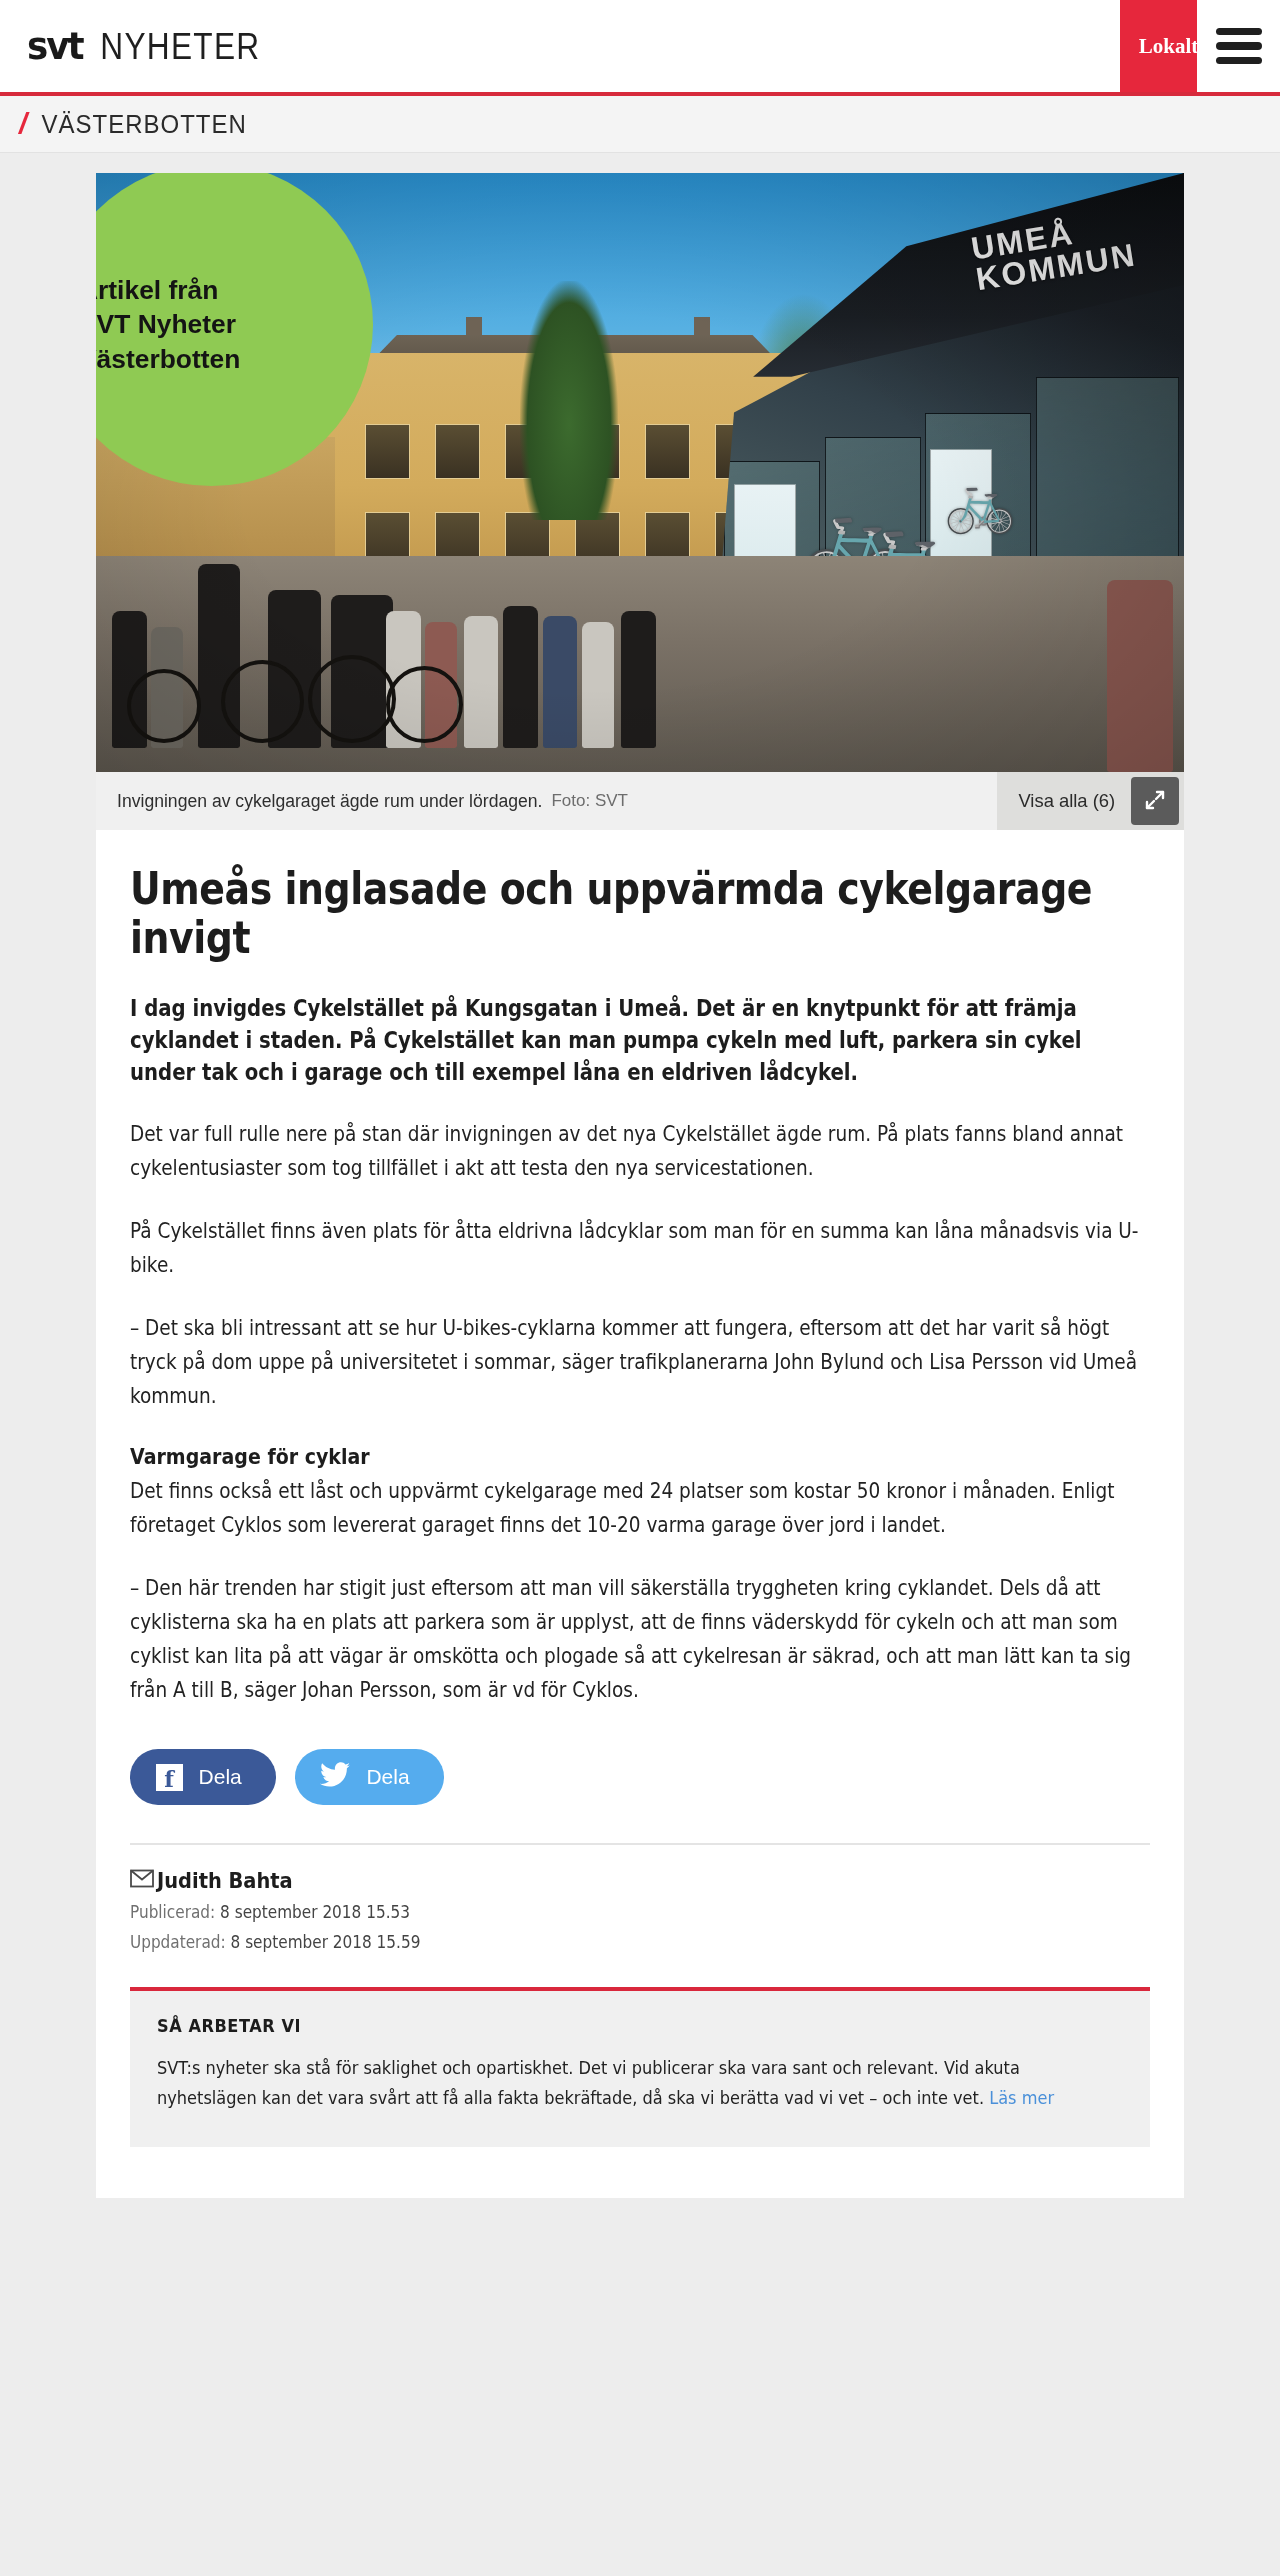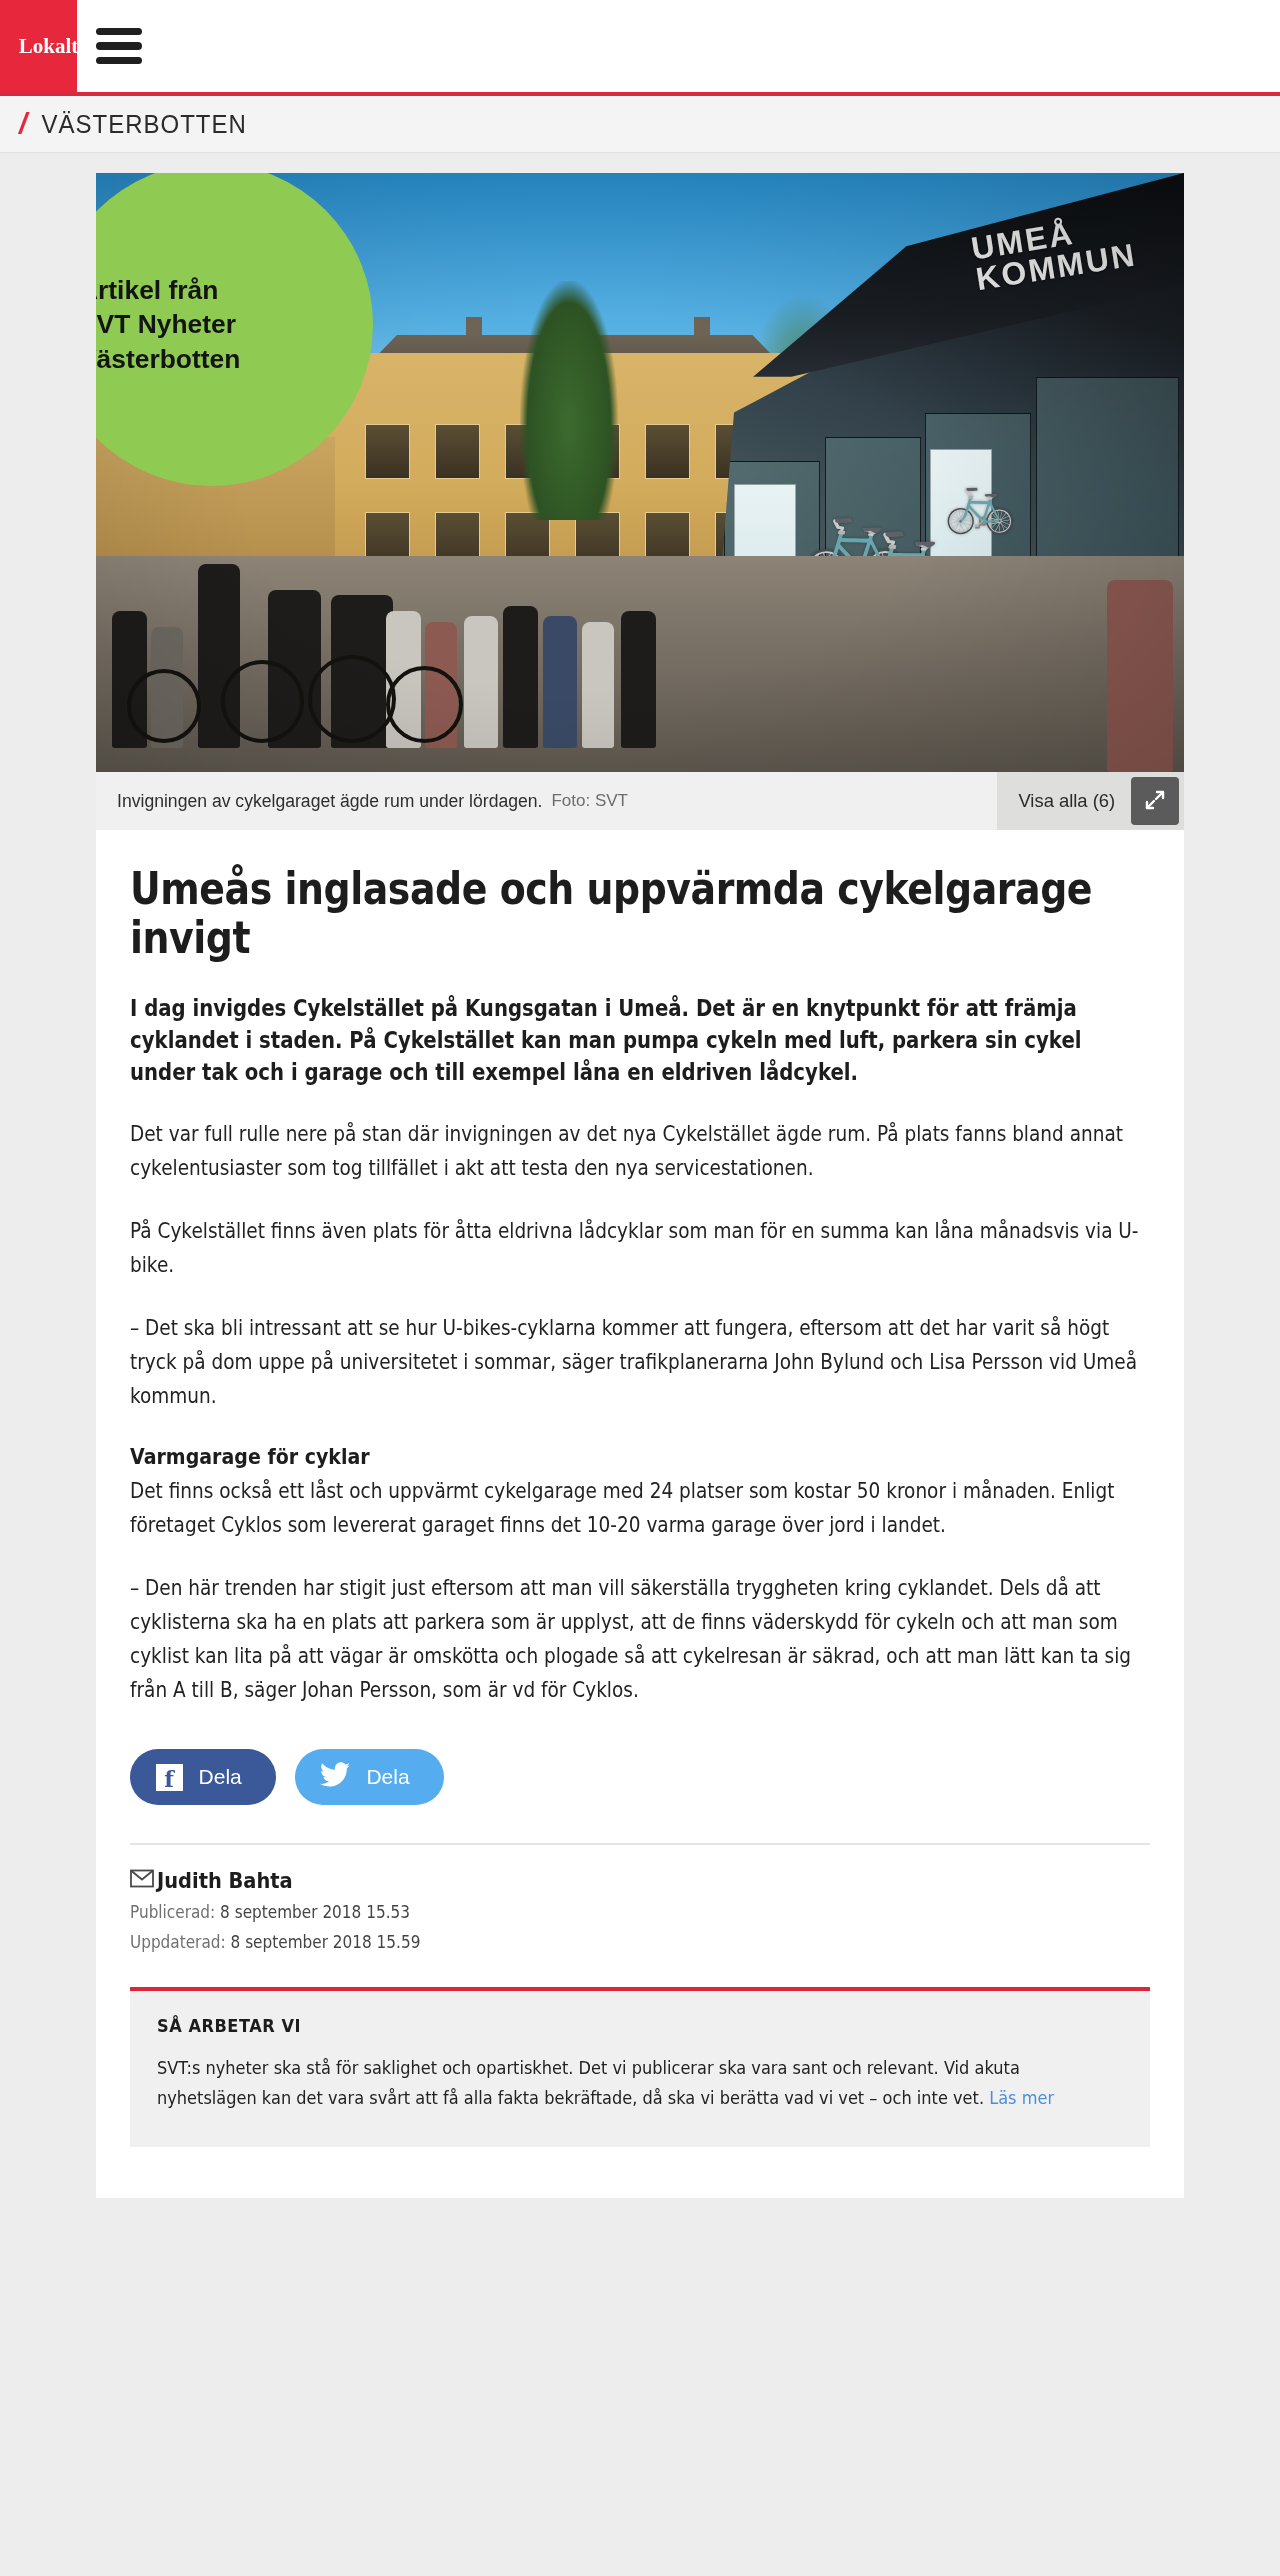--- a/index.html
+++ b/index.html
@@ -412,20 +412,24 @@
     width: 113.6%;
   }
   .how-link { color: #4a90d9; text-decoration: none; cursor: pointer; }
   .card-tail { height: 51px; background: #ffffff; }
   .page-tail { height: 12.8px; background: #ededed; }
 </style>
 </head>
 <body>
 
 <header class="site-header">
+  <a class="brand">
+    <span class="brand-svt">svt</span>
+    <span class="brand-word">NYHETER</span>
+  </a>
   <div class="header-actions">
     <button class="lokalt-btn">Lokalt</button>
     <div class="hamburger">
       <span></span>
       <span></span>
       <span></span>
     </div>
   </div>
 </header>
 

